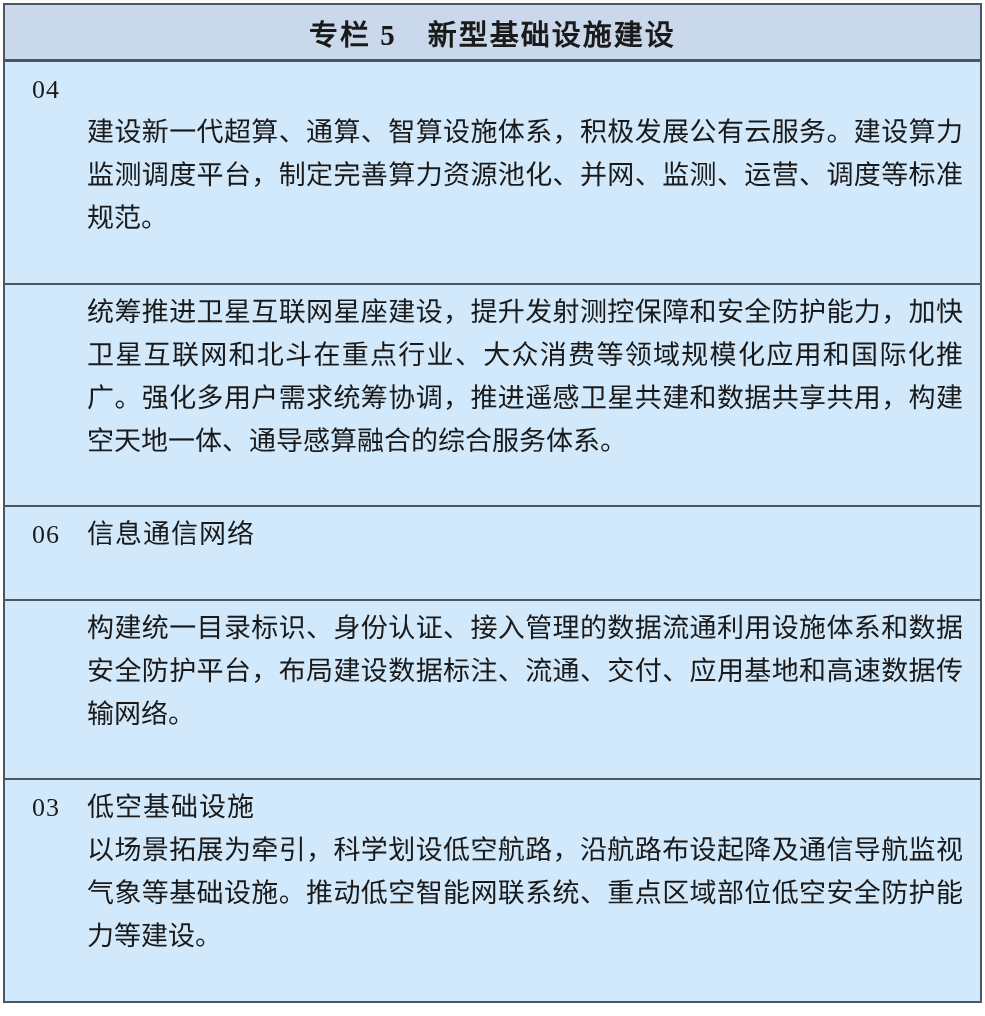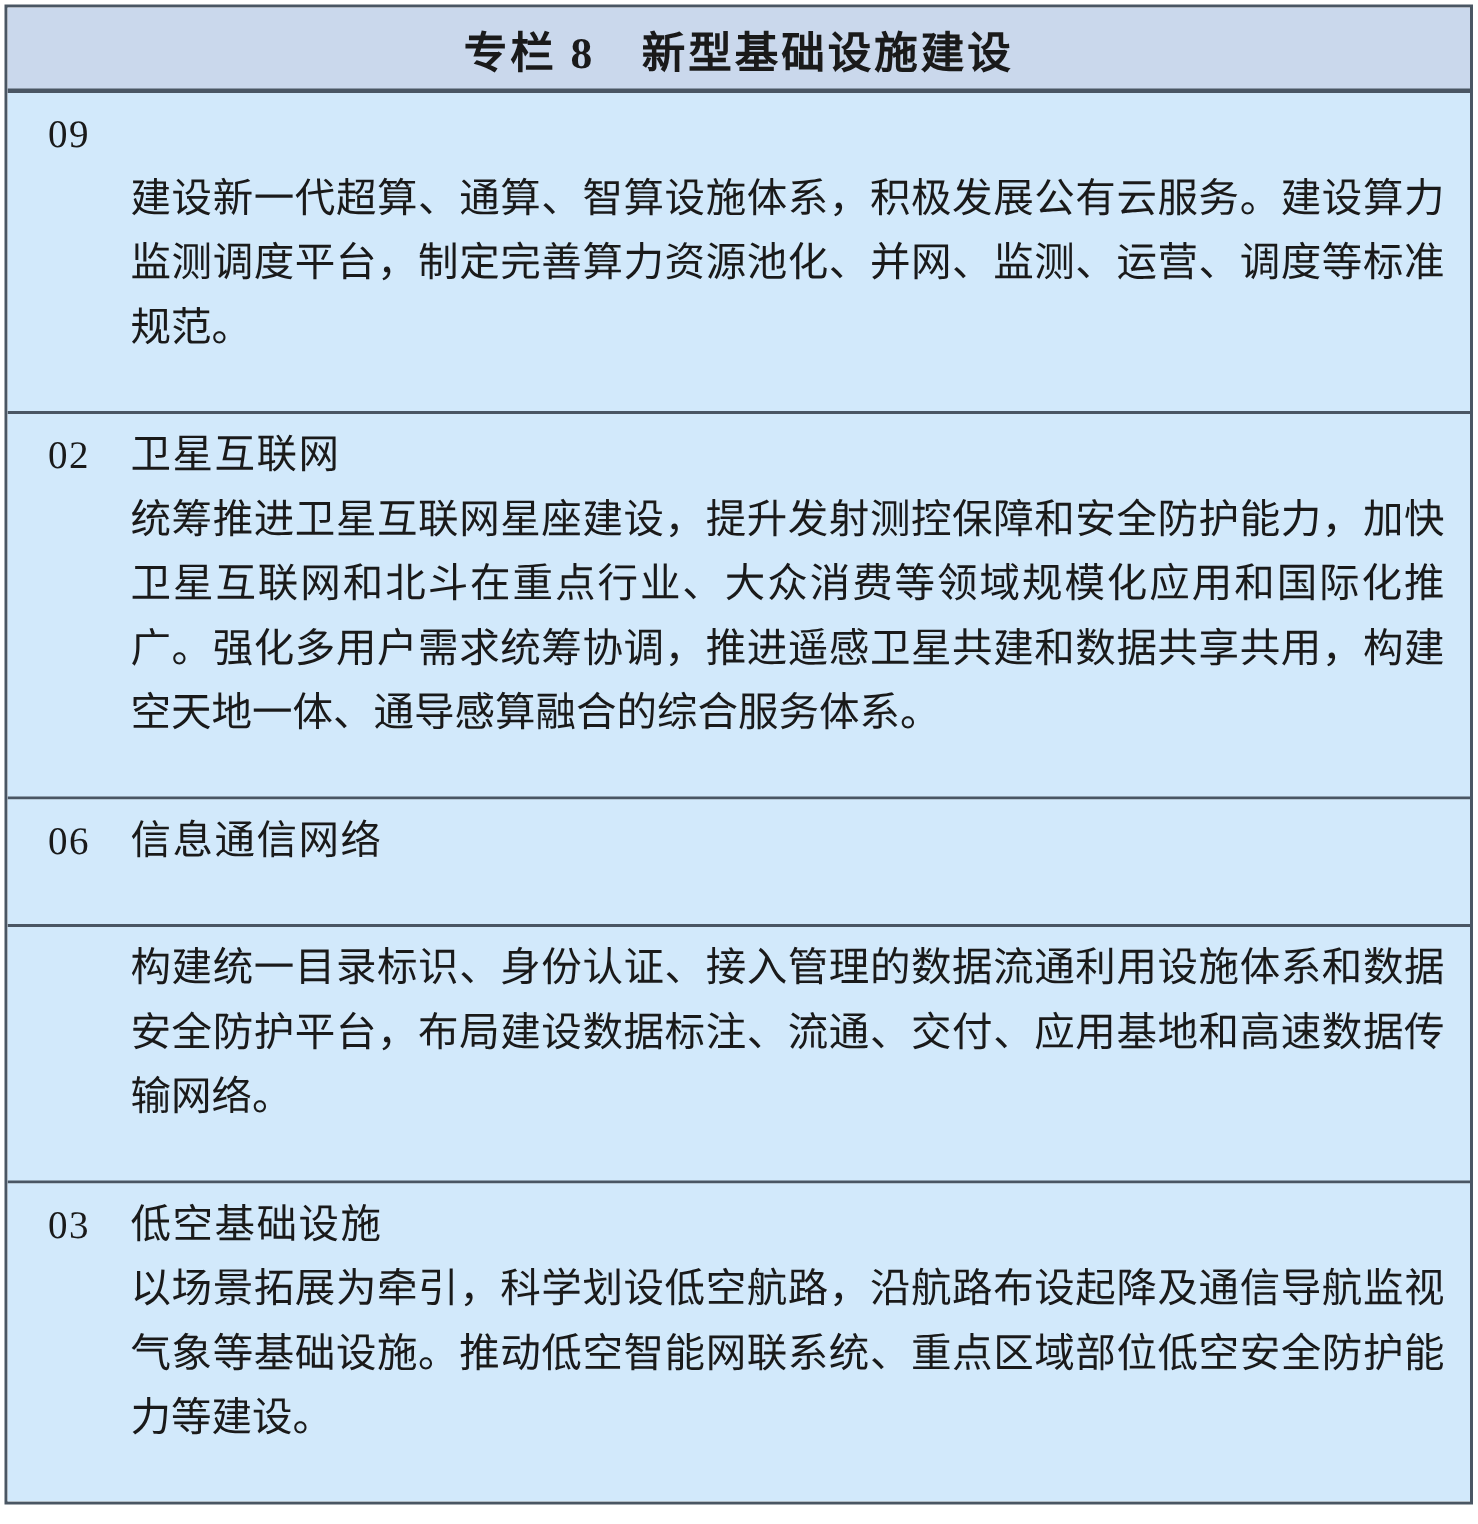--- a/index.html
+++ b/index.html
@@ -69,35 +69,31 @@
     text-justify: inter-ideograph;
   }
 </style>
 </head>
 <body>
 
 <div class="page">
   <div class="frame">
 
     <div class="title-bar">
-      <span>专栏 8　新型基础设施建设</span>
+      <span>专栏 5　新型基础设施建设</span>
     </div>
 
     <div class="section">
       <div class="section-header">
-        <span class="section-number">09</span>
+        <span class="section-number">04</span>
       </div>
       <div class="section-body">建设新一代超算、通算、智算设施体系，积极发展公有云服务。建设算力监测调度平台，制定完善算力资源池化、并网、监测、运营、调度等标准规范。</div>
     </div>
 
     <div class="section">
-      <div class="section-header">
-        <span class="section-number">02</span>
-        <span class="section-heading">卫星互联网</span>
-      </div>
       <div class="section-body">统筹推进卫星互联网星座建设，提升发射测控保障和安全防护能力，加快卫星互联网和北斗在重点行业、大众消费等领域规模化应用和国际化推广。强化多用户需求统筹协调，推进遥感卫星共建和数据共享共用，构建空天地一体、通导感算融合的综合服务体系。</div>
     </div>
 
     <div class="section">
       <div class="section-header">
         <span class="section-number">06</span>
         <span class="section-heading">信息通信网络</span>
       </div>
     </div>
 

